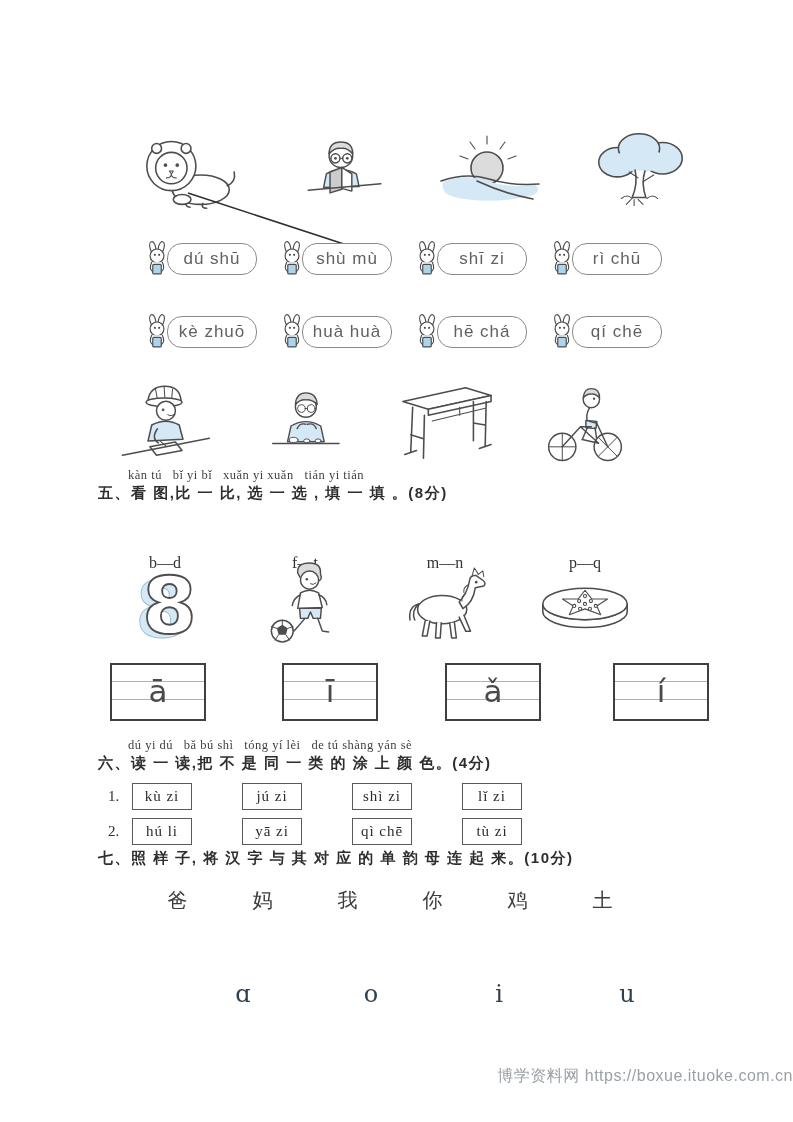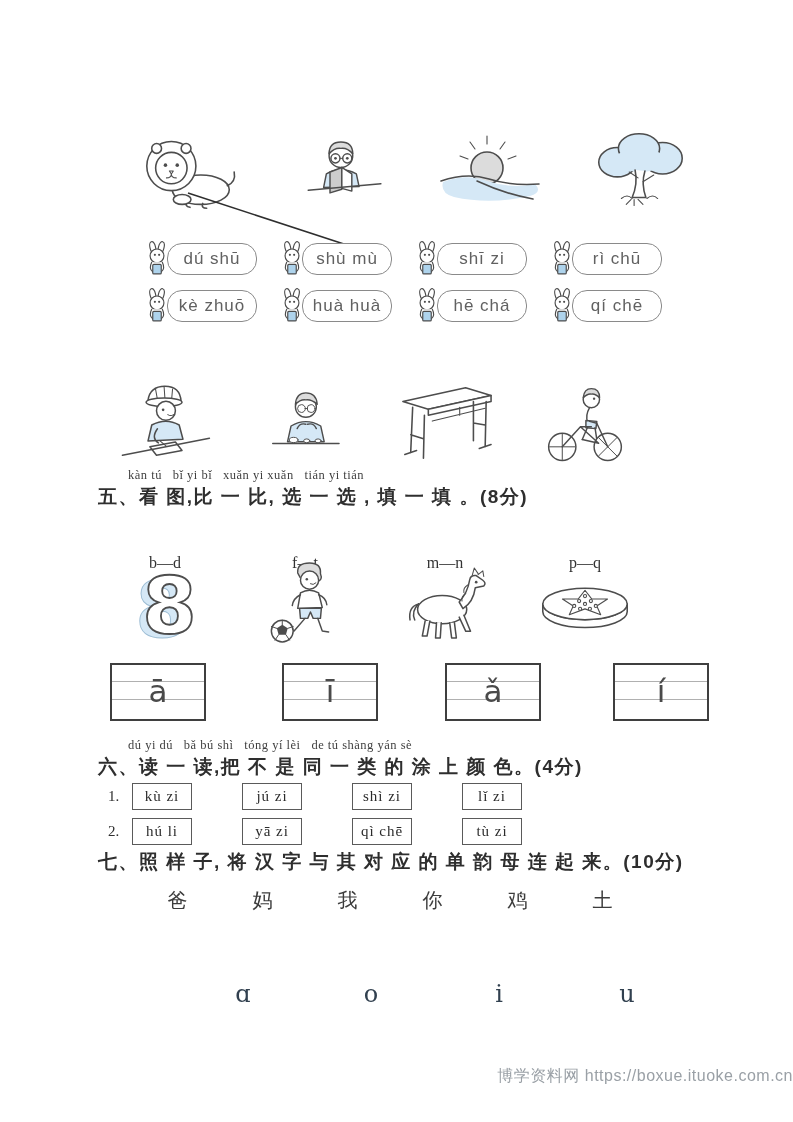--- a/index.html
+++ b/index.html
@@ -27,21 +27,21 @@
   .word-cell{width:135px;display:flex;align-items:flex-end;}
   .pill{border:1.6px solid #8a8a8a;border-radius:15px;min-width:88px;height:30px;
         display:flex;align-items:center;justify-content:center;
         font-size:17px;color:#616161;letter-spacing:1px;background:#fff;margin-left:2px;}
   .rabbit{flex:0 0 auto;margin-right:-4px;position:relative;z-index:2;}
 
   
   .sec-h{left:98px;width:640px;}
   .sec-pinyin{margin-left:30px;font-size:12.5px;color:#3f3f3f;letter-spacing:.5px;
               font-family:"Liberation Serif","DejaVu Serif",serif;white-space:pre;}
-  .sec-title{font-size:19px;font-weight:700;color:#2e2e2e;letter-spacing:1.5px;margin-top:1px;}
+  .sec-title{font-size:15px;font-weight:700;color:#2e2e2e;letter-spacing:1.5px;margin-top:1px;}
 
   
   .pair-row{left:95px;width:600px;display:flex;}
   .pair-cell{width:140px;text-align:center;font-family:"Liberation Serif","DejaVu Serif",serif;
              font-size:16px;color:#333;}
   .s5-pics{left:95px;width:600px;display:flex;align-items:flex-end;}
   .s5-pic-cell{width:140px;display:flex;justify-content:center;align-items:flex-end;}
 
   .grid-box{position:absolute;width:92px;height:54px;border:2px solid #3f3f3f;background:#fff;}
   .grid-box .l1,.grid-box .l2{position:absolute;left:0;right:0;height:1px;background:#b0b0b0;}
@@ -173,21 +173,21 @@
         <circle class="ln fw thin" cx="11" cy="14" r="6.5"></circle>
         <circle class="dot" cx="9" cy="13" r="1"></circle>
           <circle class="dot" cx="13" cy="13" r="1"></circle>
         <path class="ln fw thin" d="M6 20 q-3 6 1 9 h8 q4 -3 1 -9"></path>
         <rect class="ln fbs thin" x="7" y="22" width="8" height="9" rx="1"></rect>
       </svg>
       <div class="pill">rì chū</div>
     </div>
   </div>
 
-  <div class="abs word-row" style="top:288px;">
+  <div class="abs word-row" style="top:314px;">
     <div class="word-cell">
       <svg class="rabbit" width="24" height="34" viewBox="0 0 22 32">
         <ellipse class="ln fw thin" cx="7" cy="6" rx="2.6" ry="5.5" transform="rotate(-14 7 6)"></ellipse>
         <ellipse class="ln fw thin" cx="15" cy="6" rx="2.6" ry="5.5" transform="rotate(14 15 6)"></ellipse>
         <circle class="ln fw thin" cx="11" cy="14" r="6.5"></circle>
         <circle class="dot" cx="9" cy="13" r="1"></circle>
           <circle class="dot" cx="13" cy="13" r="1"></circle>
         <path class="ln fw thin" d="M6 20 q-3 6 1 9 h8 q4 -3 1 -9"></path>
         <rect class="ln fbs thin" x="7" y="22" width="8" height="9" rx="1"></rect>
       </svg>

